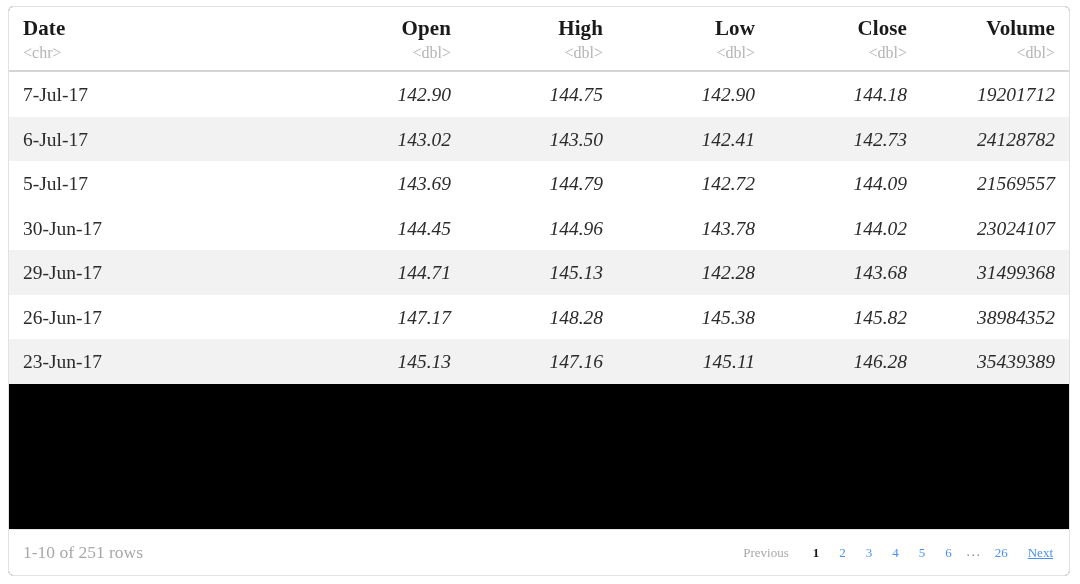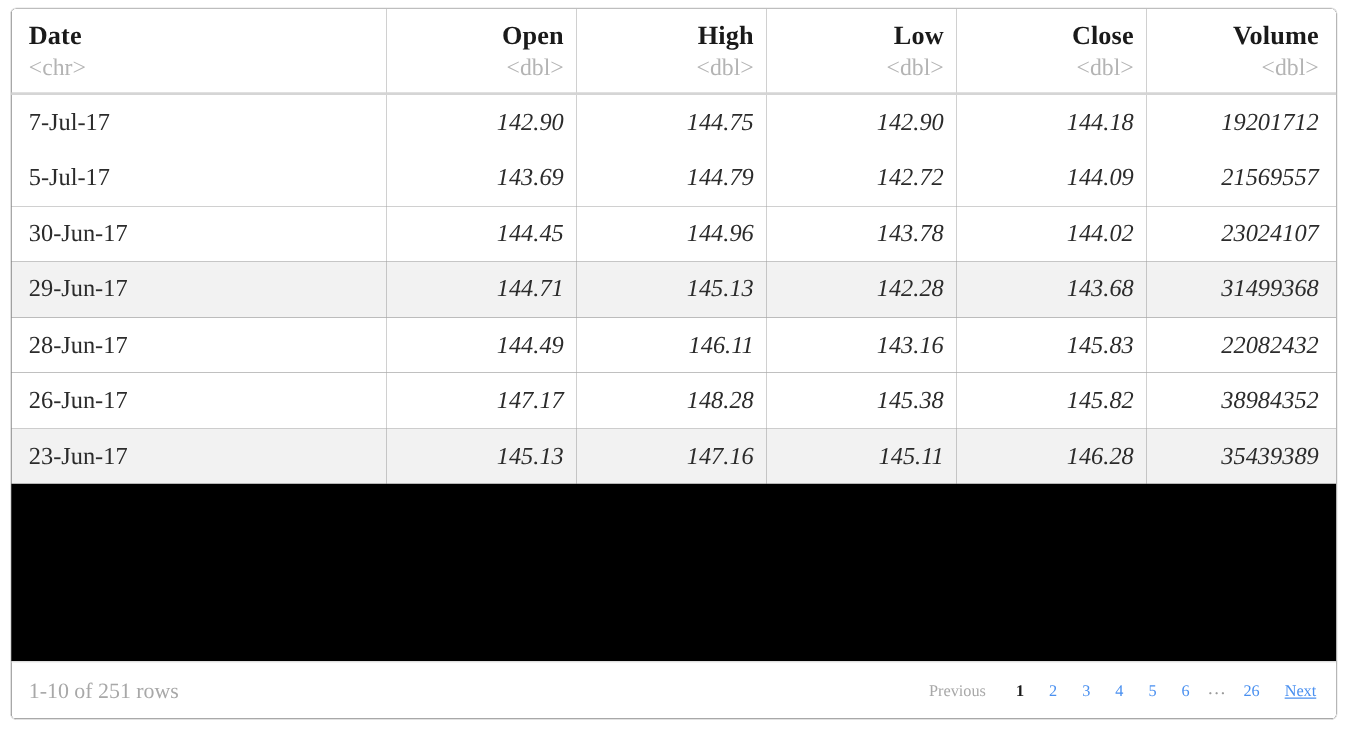--- a/index.html
+++ b/index.html
@@ -45,21 +45,21 @@
   }
   .hd-name {
     font-size: 21px;
     font-weight: bold;
     color: #1a1a1a;
     line-height: 1.22;
     letter-spacing: 0.1px;
     white-space: nowrap;
   }
   .hd-type {
-    font-size: 19px;
+    font-size: 16px;
     font-weight: normal;
     color: #b4b4b4;
     line-height: 1.28;
     margin-top: 1px;
     white-space: nowrap;
   }
   th.col-date .hd-wrap { text-align: left;  padding-left: 14px; }
   th.num .hd-wrap      { text-align: right; }
   th.col-volume .hd-wrap { padding-right: 14px; }
 
@@ -215,20 +215,40 @@
           <td class="num col-low">
             <div class="cell">142.90</div>
           </td>
           <td class="num col-close">
             <div class="cell">144.18</div>
           </td>
           <td class="num col-volume">
             <div class="cell">19201712</div>
           </td>
         </tr>
+        <tr class="even">
+          <td class="col-date">
+            <div class="cell">6-Jul-17</div>
+          </td>
+          <td class="num col-open">
+            <div class="cell">143.02</div>
+          </td>
+          <td class="num col-high">
+            <div class="cell">143.50</div>
+          </td>
+          <td class="num col-low">
+            <div class="cell">142.41</div>
+          </td>
+          <td class="num col-close">
+            <div class="cell">142.73</div>
+          </td>
+          <td class="num col-volume">
+            <div class="cell">24128782</div>
+          </td>
+        </tr>
         <tr class="odd">
           <td class="col-date">
             <div class="cell">5-Jul-17</div>
           </td>
           <td class="num col-open">
             <div class="cell">143.69</div>
           </td>
           <td class="num col-high">
             <div class="cell">144.79</div>
           </td>
@@ -273,40 +293,20 @@
             <div class="cell">145.13</div>
           </td>
           <td class="num col-low">
             <div class="cell">142.28</div>
           </td>
           <td class="num col-close">
             <div class="cell">143.68</div>
           </td>
           <td class="num col-volume">
             <div class="cell">31499368</div>
-          </td>
-        </tr>
-        <tr class="odd">
-          <td class="col-date">
-            <div class="cell">28-Jun-17</div>
-          </td>
-          <td class="num col-open">
-            <div class="cell">144.49</div>
-          </td>
-          <td class="num col-high">
-            <div class="cell">146.11</div>
-          </td>
-          <td class="num col-low">
-            <div class="cell">143.16</div>
-          </td>
-          <td class="num col-close">
-            <div class="cell">145.83</div>
-          </td>
-          <td class="num col-volume">
-            <div class="cell">22082432</div>
           </td>
         </tr>
         <tr class="odd">
           <td class="col-date">
             <div class="cell">26-Jun-17</div>
           </td>
           <td class="num col-open">
             <div class="cell">147.17</div>
           </td>
           <td class="num col-high">

